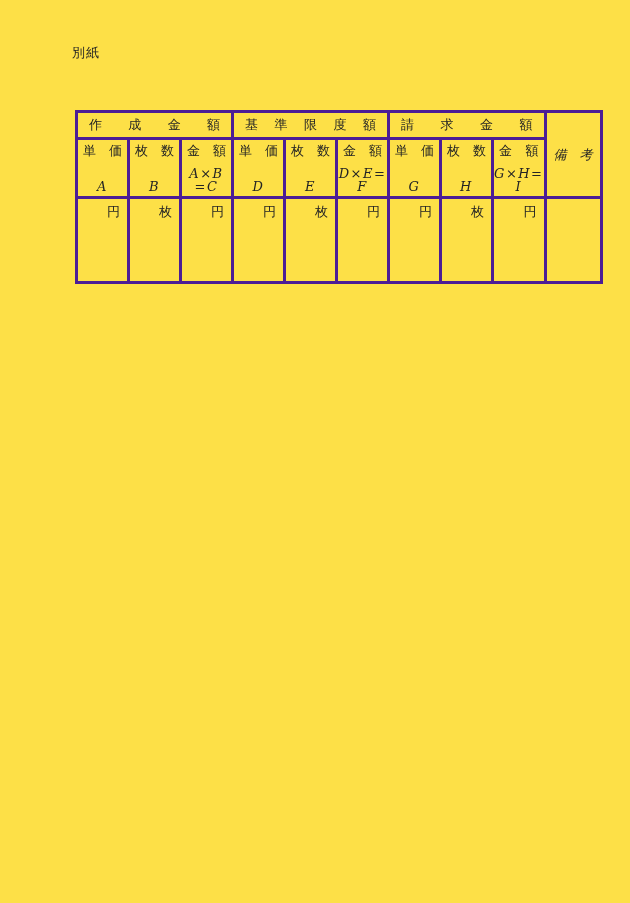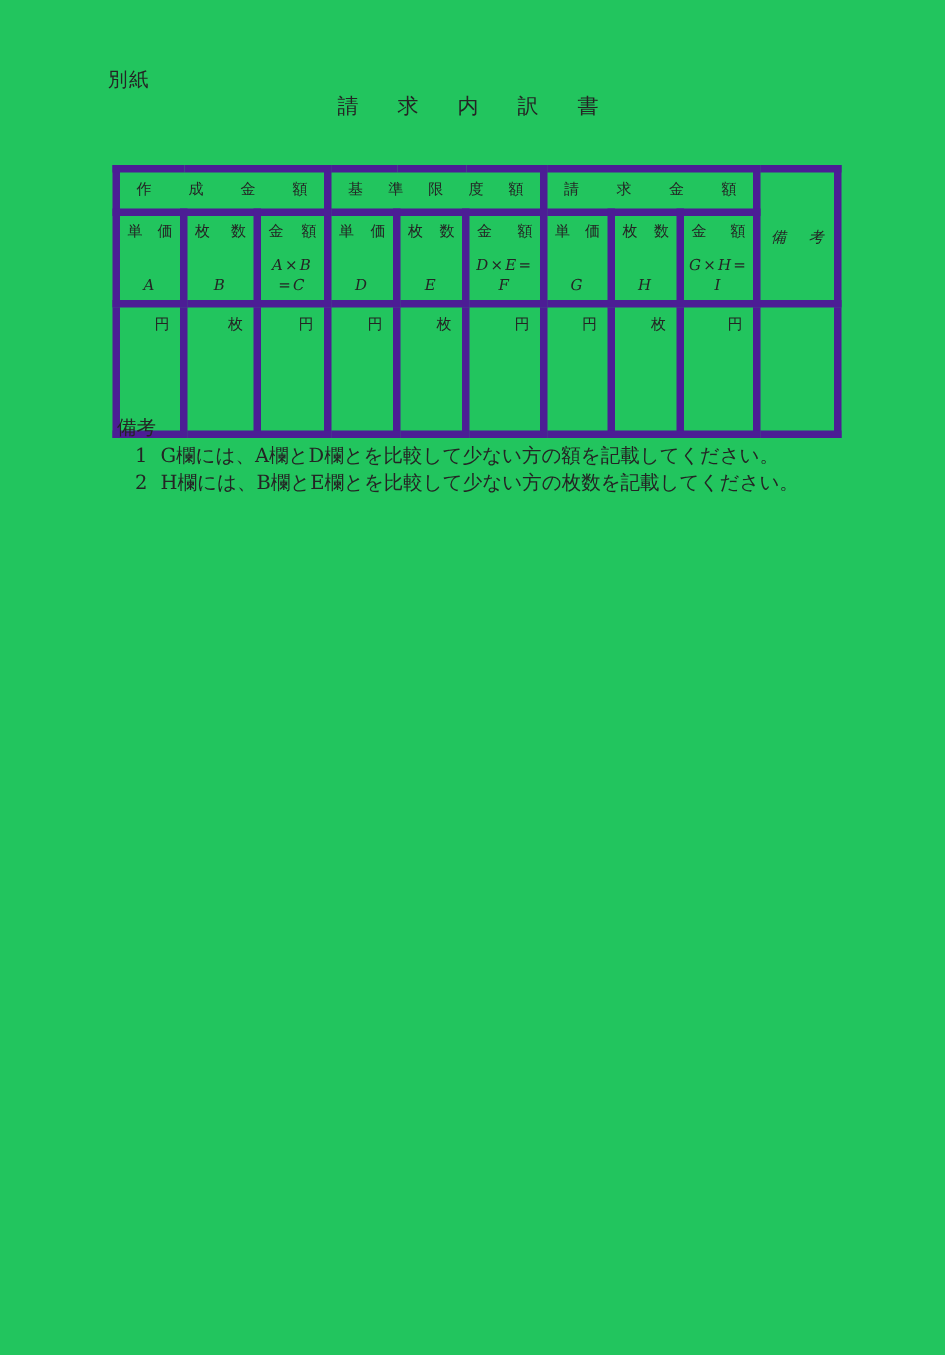--- a/index.html
+++ b/index.html
@@ -1,19 +1,19 @@
 <!DOCTYPE html>
 <html><head>
 <meta charset="utf-8">
 <style>
   html,body { margin:0; padding:0; }
   .page {
     position:relative;
     width:630px; height:903px;
-    background:#22c55e;
+    background:#fde047;
     color:#242424;
     font-family:"DejaVu Serif","Liberation Serif",serif;
     overflow:hidden;
   }
   .corner-label {
     position:absolute; left:72px; top:44px;
     font-size:13px; letter-spacing:1px;
   }
   .doc-title {
     position:absolute; left:0; right:0; top:62px;
@@ -21,23 +21,23 @@
     font-size:14px;
     letter-spacing:6px;
     white-space:nowrap;
   }
   table.breakdown {
     position:absolute; left:75px; top:110px;
     border-collapse:collapse;
     table-layout:fixed;
   }
   table.breakdown td {
-    border:5px solid #4c1d95;
+    border:3px solid #4c1d95;
     padding:0;
-    font-size:10px;
+    font-size:13px;
     overflow:hidden;
   }
   tr.group-row td { height:24px; }
   tr.head-row td  { height:56px; vertical-align:top; }
   tr.data-row td  { height:78px; vertical-align:top; }
   .group-cell {
     text-align:justify;
     text-align-last:justify;
     padding:0 11px !important;
     vertical-align:middle;
@@ -79,21 +79,20 @@
   .note-item { margin-left:12px; white-space:nowrap; }
   .note-num { display:inline-block; width:17px; }
 </style>
 </head>
 <body>
 
 <div class="page">
 
   <div class="corner-label">別紙</div>
 
-  <div class="doc-title">請　求　内　訳　書</div>
 
   <table class="breakdown">
     <colgroup>
       <col style="width:44px">
         <col style="width:49px">
         <col style="width:47px">
       <col style="width:46px">
         <col style="width:46px">
         <col style="width:52px">
       <col style="width:43px">
@@ -193,23 +192,14 @@
       <td class="unit-cell"><span>枚</span></td>
       <td class="unit-cell"><span>円</span></td>
       <td class="unit-cell"><span>円</span></td>
       <td class="unit-cell"><span>枚</span></td>
       <td class="unit-cell"><span>円</span></td>
       <td></td>
     </tr>
   </tbody>
     </table>
 
-  <div class="notes">
-    <div class="note-head">備考</div>
-    <div class="note-item">
-      <span class="note-num">1</span><span class="note-text">G欄には、A欄とD欄とを比較して少ない方の額を記載してください。</span>
-    </div>
-    <div class="note-item">
-      <span class="note-num">2</span><span class="note-text">H欄には、B欄とE欄とを比較して少ない方の枚数を記載してください。</span>
-    </div>
-  </div>
 
 </div>
 
 </body></html>

